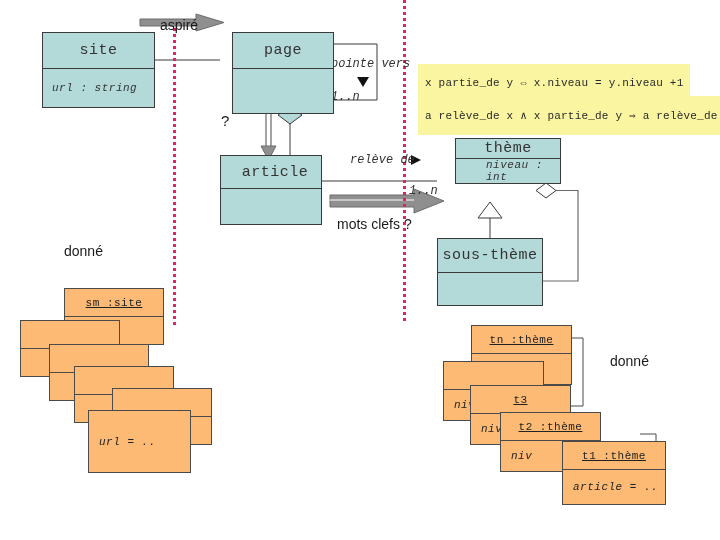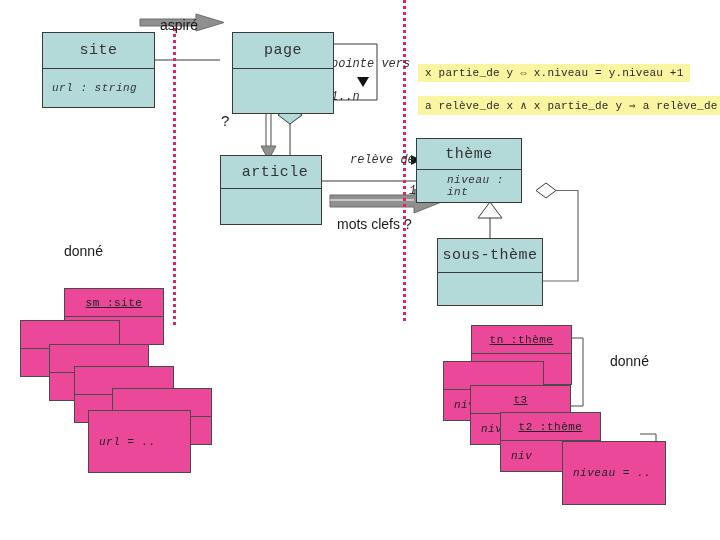--- a/index.html
+++ b/index.html
@@ -46,21 +46,21 @@
     font-style: italic;
     color: #333333;
     letter-spacing: 0.5px;
   }
   .uml-class .attr-compartment.empty { padding-left: 0; }
 
   
   .inst {
     position: absolute;
     box-sizing: border-box;
-    background: #ec4899;
+    background: #fdba74;
     border: 1px solid #4a4a4a;
     display: flex;
     flex-direction: column;
   }
   .inst .inst-name {
     box-sizing: border-box;
     height: 28px;
     border-bottom: 1px solid #4a4a4a;
     display: flex;
     align-items: center;
@@ -97,21 +97,21 @@
     );
   }
 
   
   .formula {
     position: absolute;
     background: #faf5a0;
     font-family: "Liberation Mono", monospace;
     font-size: 11px;
     color: #2a2a2a;
-    padding: 3px 7px;
+    padding: 13px 7px;
     white-space: nowrap;
     letter-spacing: 0.2px;
   }
 
   
   .label-sans {
     position: absolute;
     font-family: "Liberation Sans", sans-serif;
     font-size: 14px;
     color: #1a1a1a;
@@ -223,21 +223,21 @@
   <div class="uml-class" style="left:232px; top:32px; width:102px; height:82px;">
     <div class="name-compartment" style="height:36px;">page</div>
     <div class="attr-compartment empty"></div>
   </div>
 
   <div class="uml-class" style="left:220px; top:155px; width:102px; height:70px;">
     <div class="name-compartment" style="height:33px;padding-left:8px;">article</div>
     <div class="attr-compartment empty"></div>
   </div>
 
-  <div class="uml-class" style="left:416px; top:138px; width:106px; height:65px;">
+  <div class="uml-class" style="left:455px; top:138px; width:106px; height:46px;">
     <div class="name-compartment" style="height:31px;">thème</div>
     <div class="attr-compartment" style="padding-left:6px;margin-left:24px;">niveau : int</div>
   </div>
 
   <div class="uml-class" style="left:437px; top:238px; width:106px; height:68px;">
     <div class="name-compartment" style="height:34px;">sous-thème</div>
     <div class="attr-compartment empty"></div>
   </div>
 
   <div class="label-sans" style="left:64px; top:243px;">donné</div>
@@ -305,16 +305,19 @@
   </div>
 
   <div class="inst" style="left:500px; top:412px; width:101px; height:60px; z-index:4;">
     <div class="inst-name">
       <span>t2 :thème</span>
     </div>
     <div class="inst-attr">niv</div>
   </div>
 
   <div class="inst" style="left:562px; top:441px; width:104px; height:64px; z-index:5;">
-    <div class="inst-attr">niveau = ..</div>
+    <div class="inst-name">
+      <span>t1 :thème</span>
+    </div>
+    <div class="inst-attr">article = ..</div>
   </div>
 
 </div>
 
 </body></html>

